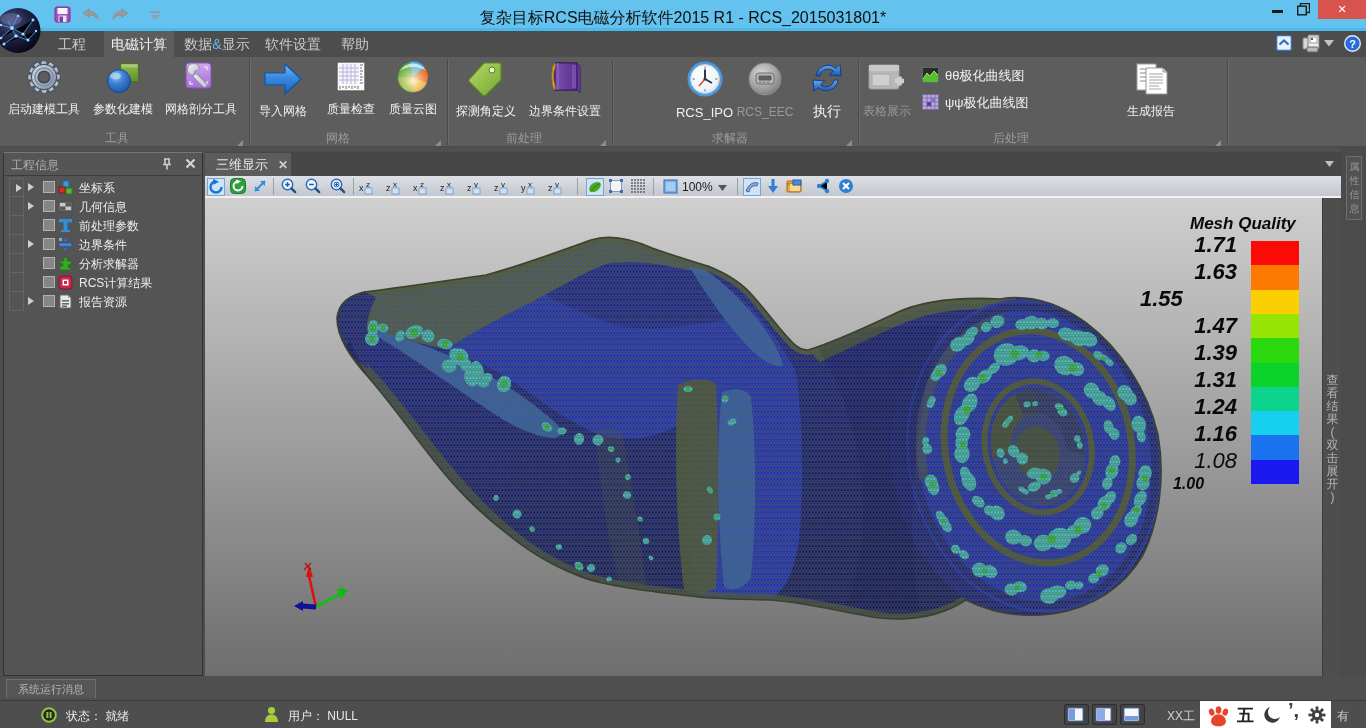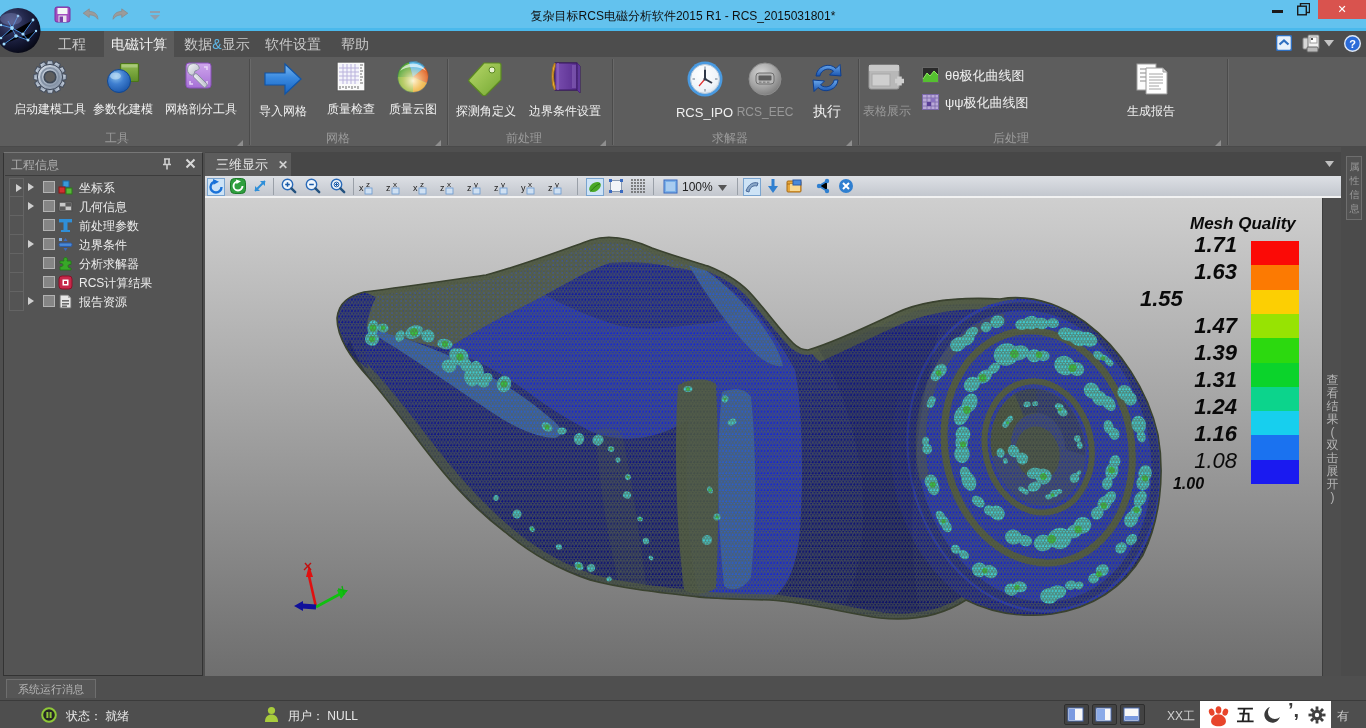--- a/index.html
+++ b/index.html
@@ -1,21 +1,21 @@
 <!DOCTYPE html>
 <html><head><meta charset="utf-8">
 <style>
 * { margin:0; padding:0; box-sizing:border-box; }
 html,body { width:1366px; height:728px; overflow:hidden; font-family:"Liberation Sans",sans-serif; }
 body { position:relative; background:#4f4f4f; }
 .abs { position:absolute; }
 
 #titlebar { position:absolute; left:0; top:0; width:1366px; height:31px; background:#63c2ee; }
 #titlebar .botline { position:absolute; left:0; top:28px; width:1366px; height:3px; background:#4ab9ec; }
-#title-text { position:absolute; left:0; top:8px; width:1366px; text-align:center; font-size:12px; color:#101010; }
+#title-text { position:absolute; left:0; top:8px; width:1366px; text-align:center; font-size:16px; color:#101010; }
 #btn-close { position:absolute; right:0; top:0; width:48px; height:19px; background:#d9534e; color:#fff; text-align:center; font-size:11px; line-height:18px; }
 
 #tabrow { position:absolute; left:0; top:31px; width:1366px; height:26px; background:#4d4d4d; }
 .rtab { position:absolute; top:0; height:26px; line-height:26px; color:#c9c9c9; font-size:14px; text-align:center; }
 .rtab.active { background:#5d5d5d; color:#f2f2f2; }
 
 #ribbon { position:absolute; left:0; top:57px; width:1366px; height:90px; background:#5d5d5d; border-bottom:1px solid #4a4a4a;}
 .rbtn { position:absolute; top:3px; text-align:center; }
 .rbtn .ric { margin:0 auto; }
 .rbtn .rlb { margin-top:3px; font-size:12px; color:#f0f0f0; white-space:nowrap; }
@@ -150,21 +150,21 @@
     <div class="glab" style="left:77px;width:80px">工具</div>
     <div class="glab" style="left:298px;width:80px">网格</div>
     <div class="glab" style="left:484px;width:80px">前处理</div>
     <div class="glab" style="left:690px;width:80px">求解器</div>
     <div class="glab" style="left:971px;width:80px">后处理</div>
     <div class="gcorn" style="left:237px"></div>
     <div class="gcorn" style="left:435px"></div>
     <div class="gcorn" style="left:600px"></div>
     <div class="gcorn" style="left:846px"></div>
     <div class="gcorn" style="left:1215px"></div>
-    <div class="rbtn" style="left:7px;width:86px">
+    <div class="rbtn" style="left:1px;width:86px">
       <div class="ric" style="margin-top:0px"><svg width="34" height="34" viewBox="0 0 34 34">
           <defs>
 <linearGradient id="ggr" x1="0" y1="0" x2="1" y2="1">
               <stop offset="0%" stop-color="#dfe6ef"></stop>
               <stop offset="50%" stop-color="#aab6c6"></stop>
               <stop offset="100%" stop-color="#7e8ca0"></stop>
             </linearGradient>
           </defs>
 <g transform="translate(17,17)">
 <g fill="url(#ggr)" stroke="#414b5c" stroke-width="1">

